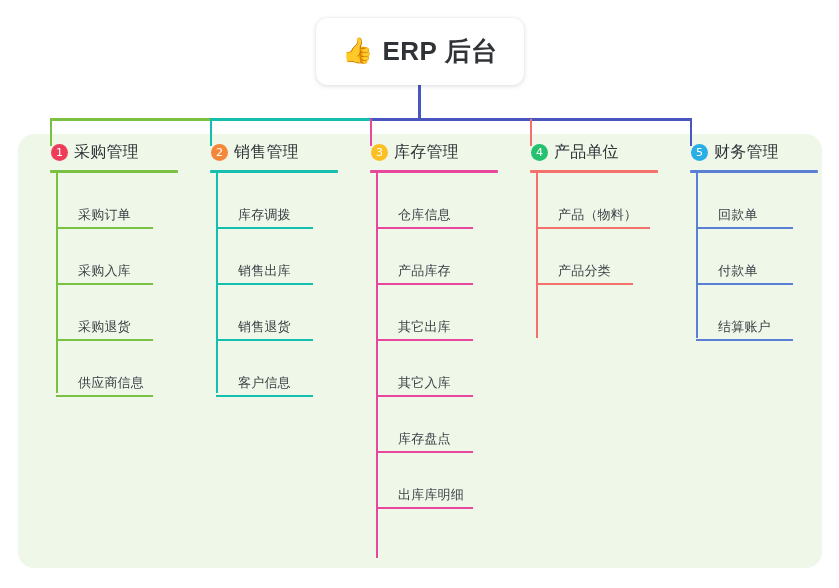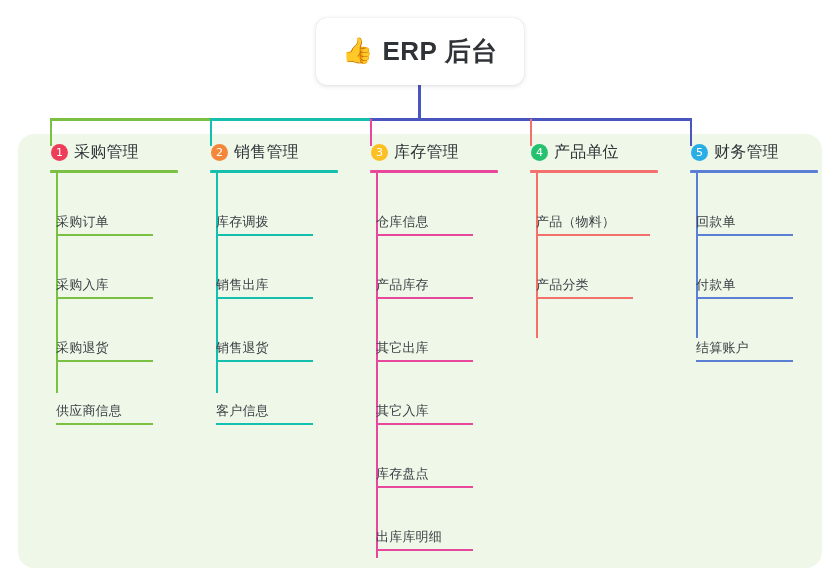--- a/index.html
+++ b/index.html
@@ -132,22 +132,23 @@
     padding-top: 0px;
   }
   .spine {
     position: absolute;
     left: 0;
     top: 0;
     width: 2px;
   }
   .leaf {
     position: relative;
-    height: 63px;
+    height: 56px;
     box-sizing: border-box;
+    padding-left: 22px;
     display: flex;
     align-items: flex-end;
     padding-bottom: 5px;
   }
   .leaf-label {
     font-size: 13px;
     color: #3a3f44;
     white-space: nowrap;
     letter-spacing: 0.2px;
   }

